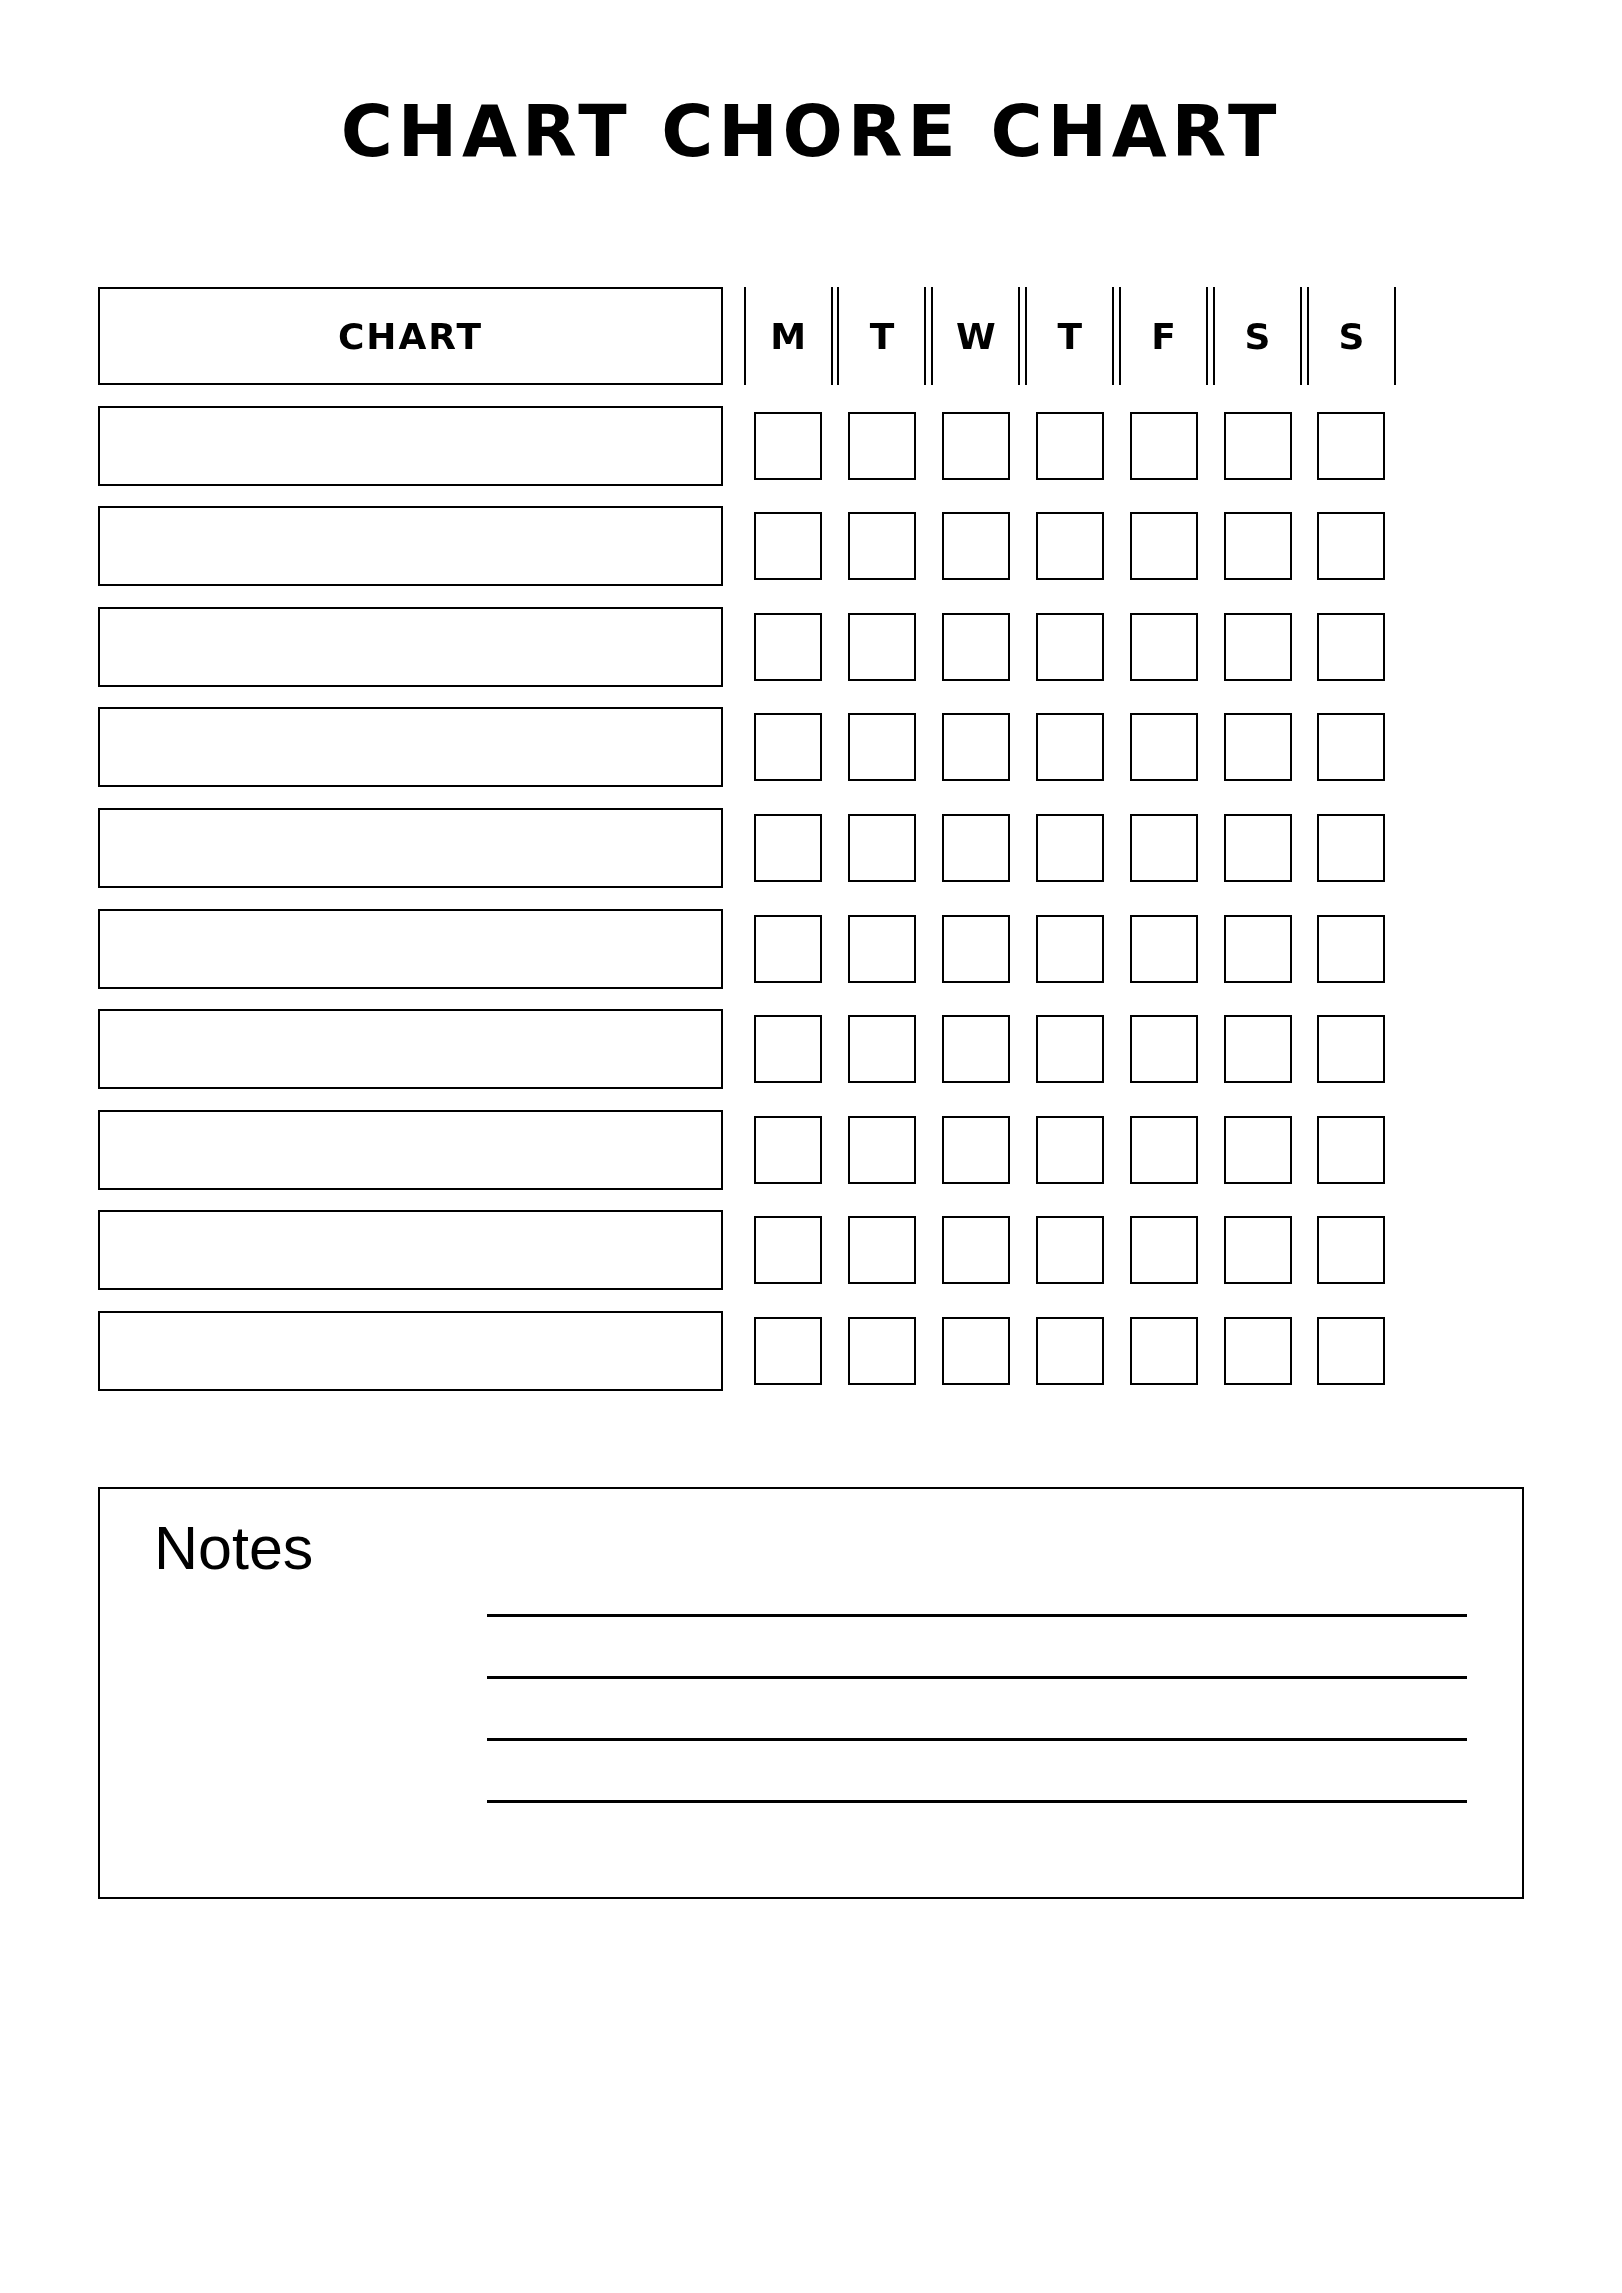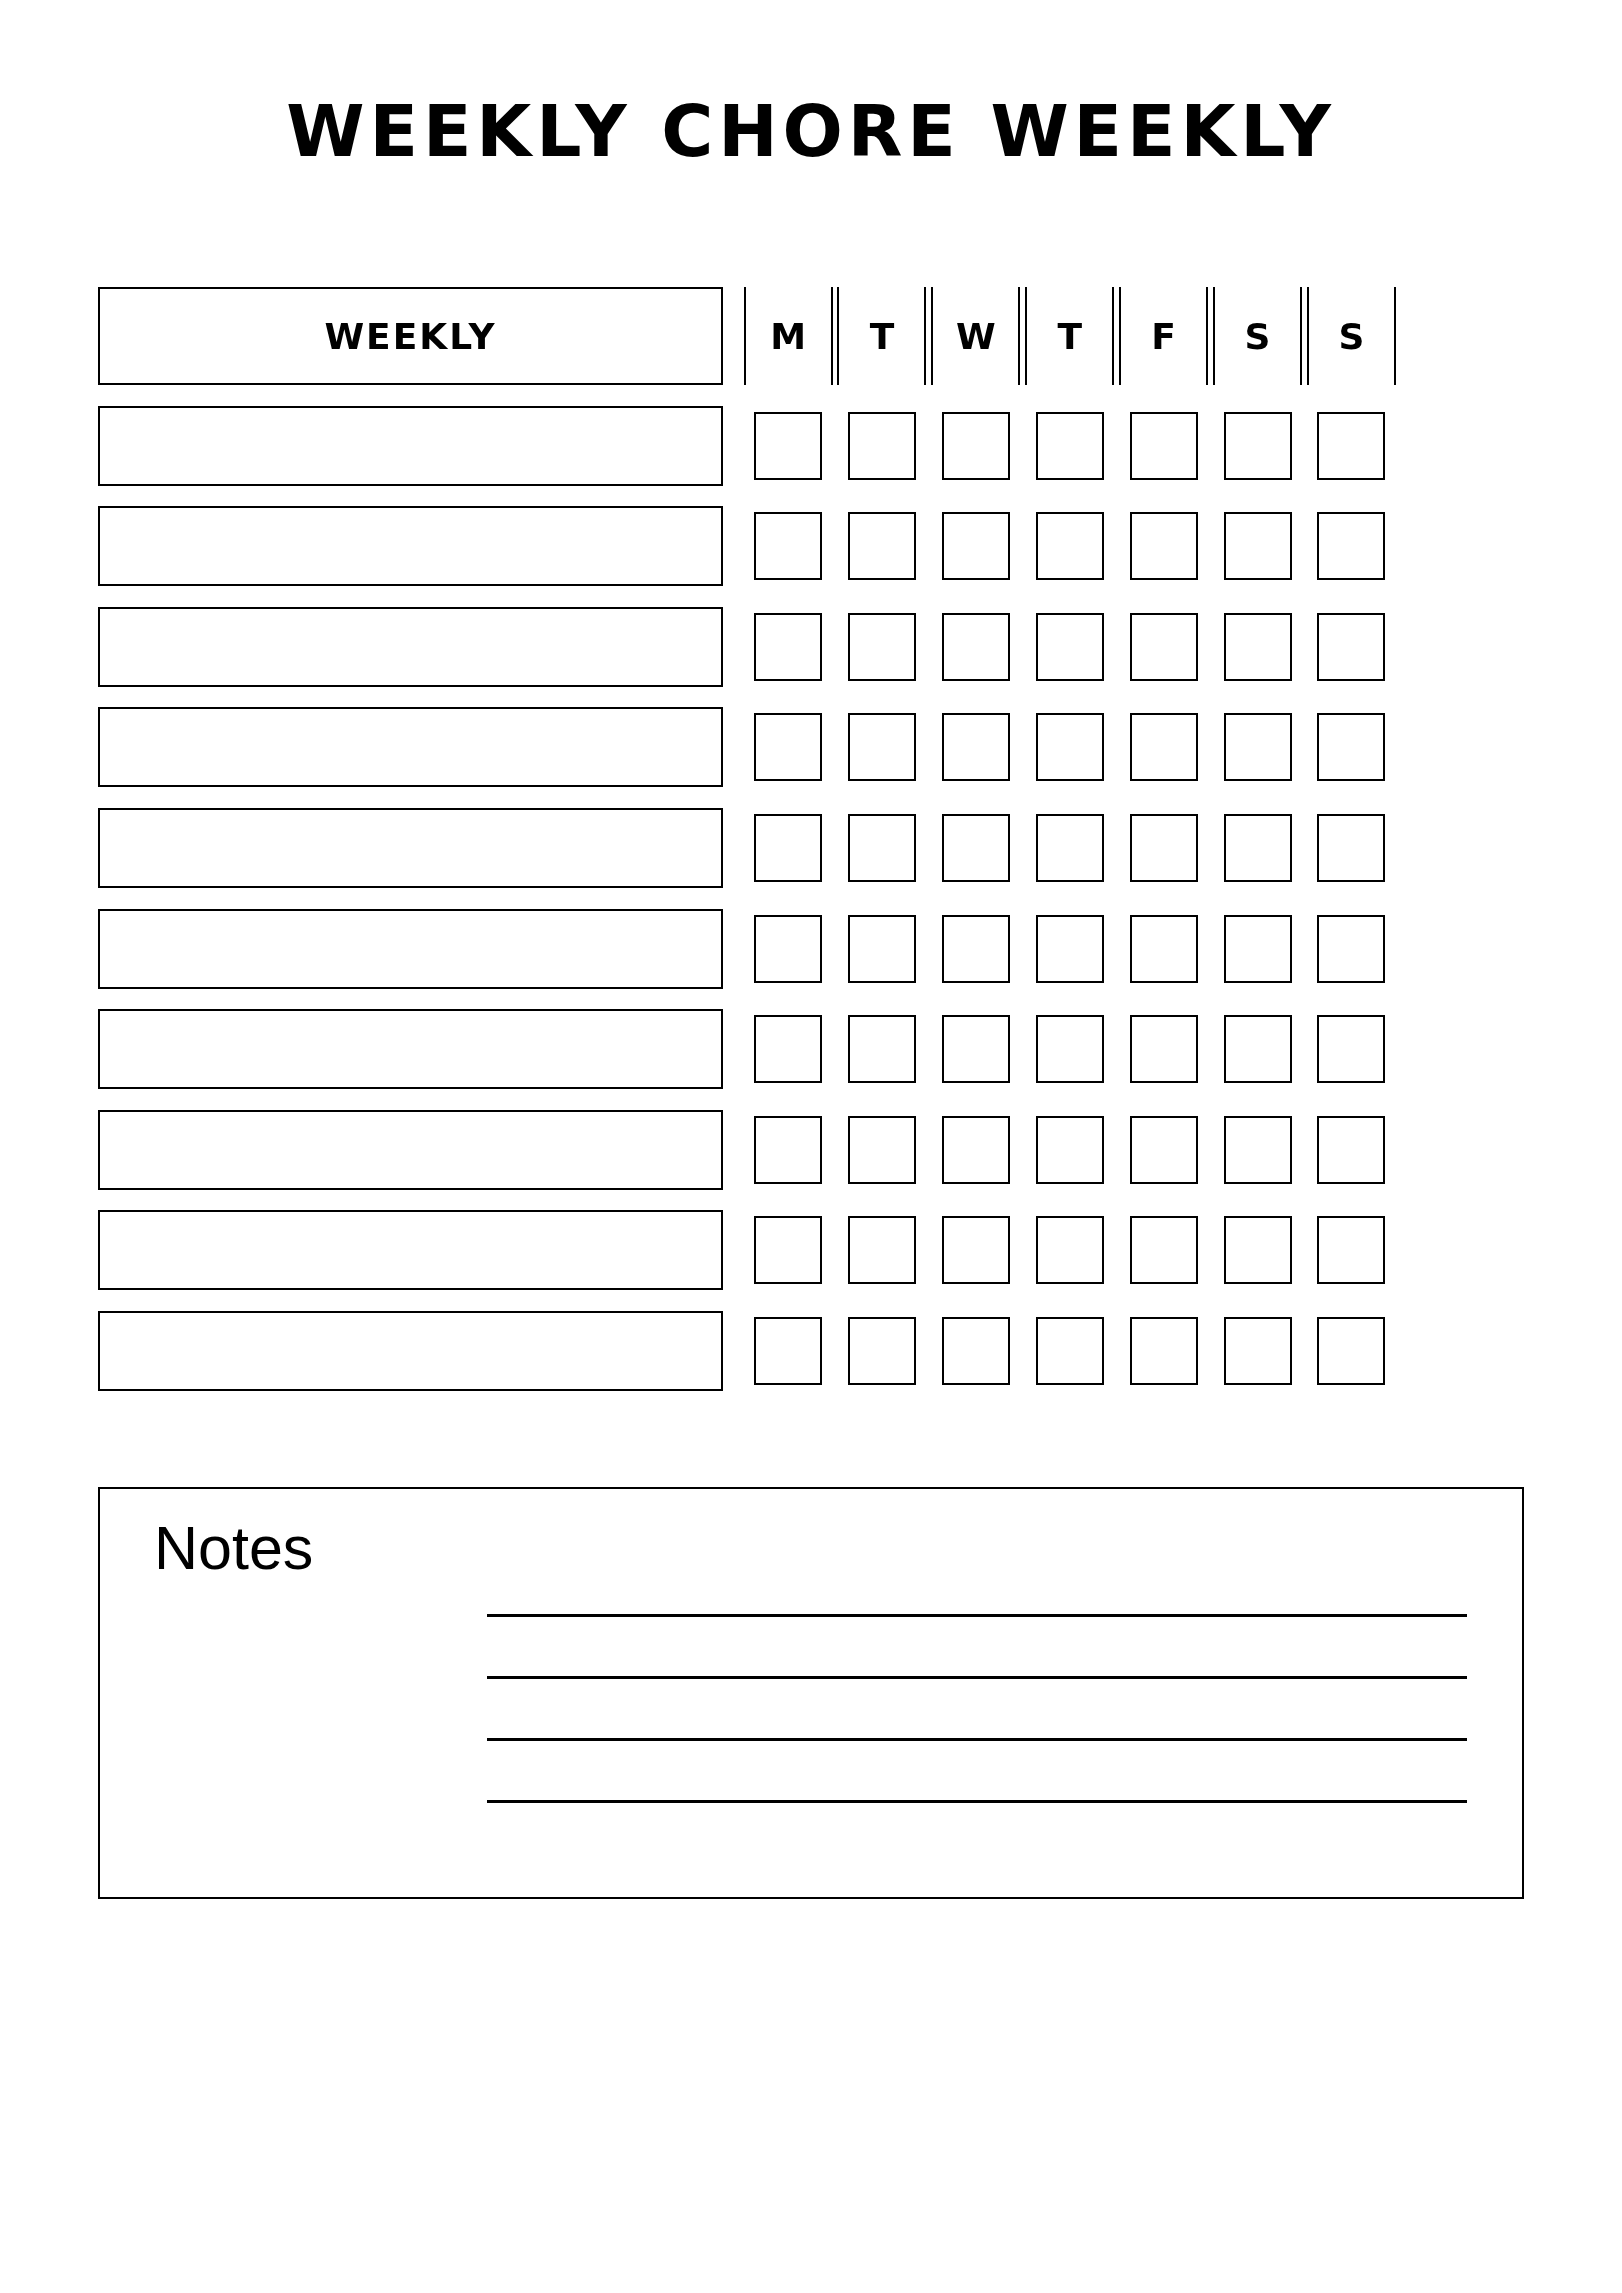--- a/index.html
+++ b/index.html
@@ -145,27 +145,27 @@
     background: #000;
     margin-bottom: 59px;
   }
   .notes-line:last-child { margin-bottom: 0; }
 </style>
 </head>
 <body>
 
 <div class="page">
 
-  <h1 class="title">WEEKLY CHORE WEEKLY</h1>
+  <h1 class="title">CHART CHORE CHART</h1>
 
   <div class="chart">
 
     <div class="row header-row">
       <div class="chore-cell">
-        <span class="chore-header-label">WEEKLY</span>
+        <span class="chore-header-label">CHART</span>
       </div>
       <div class="days">
         <div class="day-head">M</div>
         <div class="day-head">T</div>
         <div class="day-head">W</div>
         <div class="day-head">T</div>
         <div class="day-head">F</div>
         <div class="day-head">S</div>
         <div class="day-head">S</div>
       </div>

